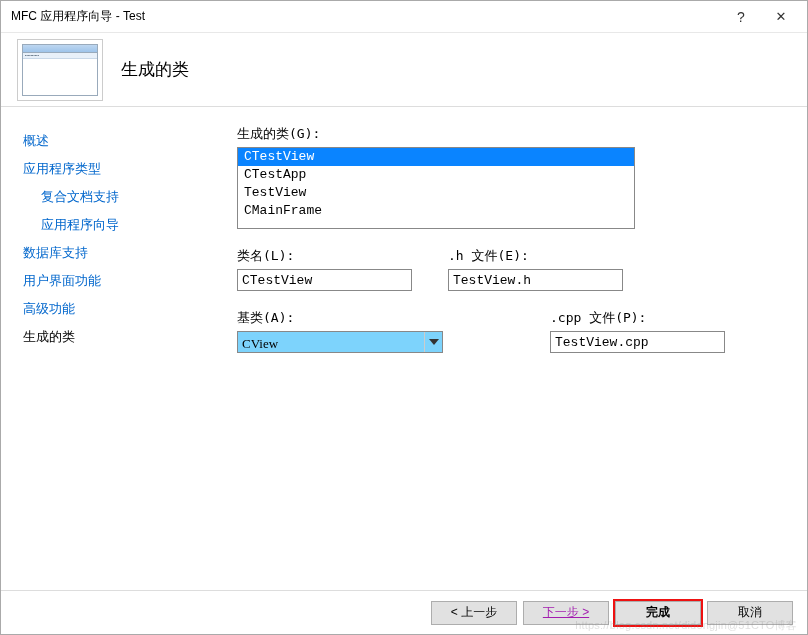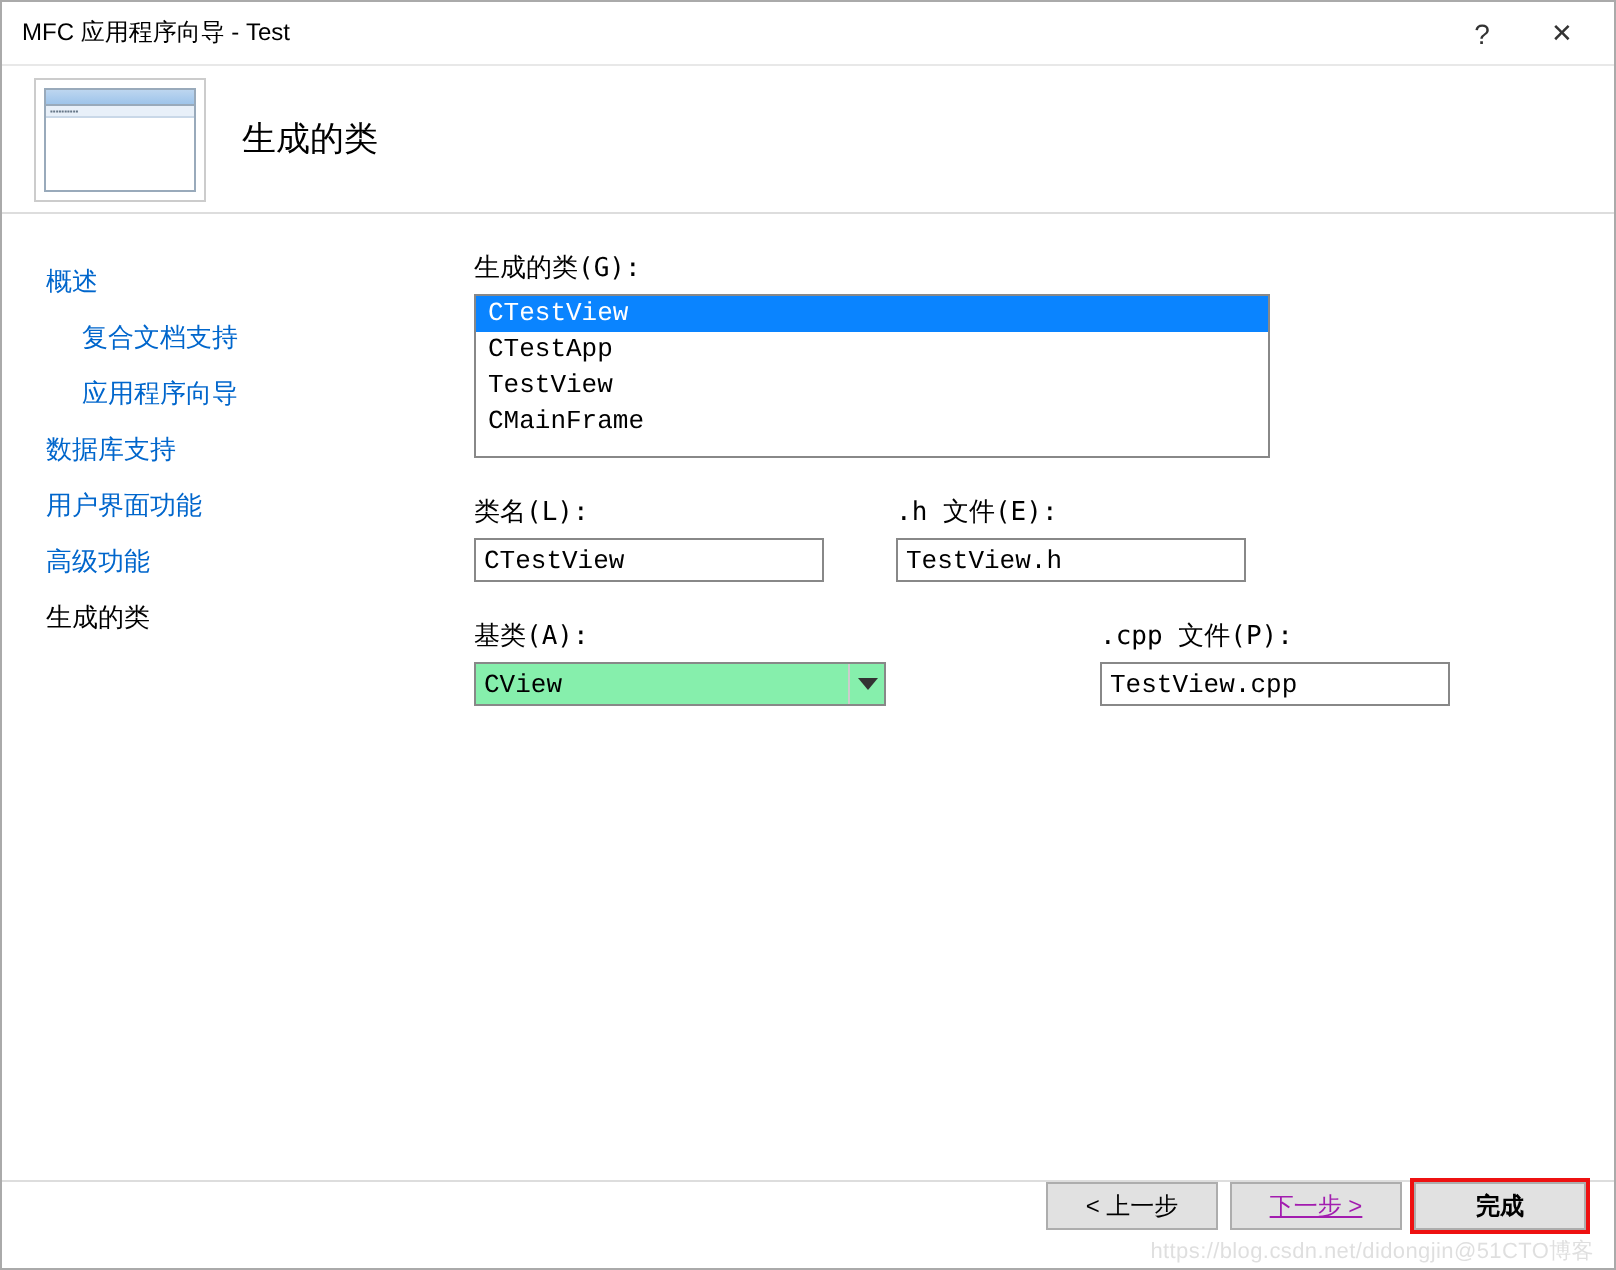--- a/index.html
+++ b/index.html
@@ -135,39 +135,40 @@
     padding: 2px 4px;
     font-family: "SimSun","NSimSun","Courier New",monospace;
     font-size: 13px;
     background: #fff;
   }
   .combo {
     width: 206px;
     height: 22px;
     border: 1px solid #888;
     display: flex;
-    align-items: center;
-    font-family: Liberation Mono, monospace;
-    font-size: 13px;
-    background: #86efac;
+    align-items: flex-end;
+    font-family: Liberation Serif, serif;
+    font-size: 13px;
+    background: #7dd3fc;
   }
   .combo .val { flex: 1; padding: 0 4px; }
   .combo .arrow {
     width: 18px;
     height: 100%;
     display: flex;
     align-items: center;
     justify-content: center;
     border-left: 1px solid #ccc;
   }
   .combo .arrow svg { display:block; }
   .footer {
     height: 44px;
     border-top: 1px solid #ddd;
     display: flex;
+    align-items: center;
     justify-content: flex-end;
     padding: 0 14px;
     gap: 6px;
     position: relative;
   }
   .btn {
     min-width: 86px;
     height: 24px;
     border: 1px solid #adadad;
     background: #e1e1e1;
@@ -209,20 +210,21 @@
           <div class="tb"></div>
           <div class="mb">▪▪▪▪▪▪▪▪▪▪</div>
         </div>
     </div>
     <div class="header-title">生成的类</div>
   </div>
 
   <div class="body">
     <div class="sidebar">
       <div class="nav-item">概述</div>
+      <div class="nav-item">应用程序类型</div>
       <div class="nav-item sub">复合文档支持</div>
       <div class="nav-item sub">应用程序向导</div>
       <div class="nav-item">数据库支持</div>
       <div class="nav-item">用户界面功能</div>
       <div class="nav-item">高级功能</div>
       <div class="nav-item active">生成的类</div>
     </div>
 
     <div class="main">
       <div class="label">生成的类(G):</div>
@@ -261,16 +263,17 @@
           <input class="textbox" value="TestView.cpp" style="">
         </div>
       </div>
     </div>
   </div>
 
   <div class="footer">
     <div class="btn">&lt; 上一步</div>
     <div class="btn disabled">下一步 &gt;</div>
     <div class="btn highlight">完成</div>
+    <div class="btn">取消</div>
   </div>
 
   <div class="watermark">https://blog.csdn.net/didongjin@51CTO博客</div>
 </div>
 
 </body></html>

